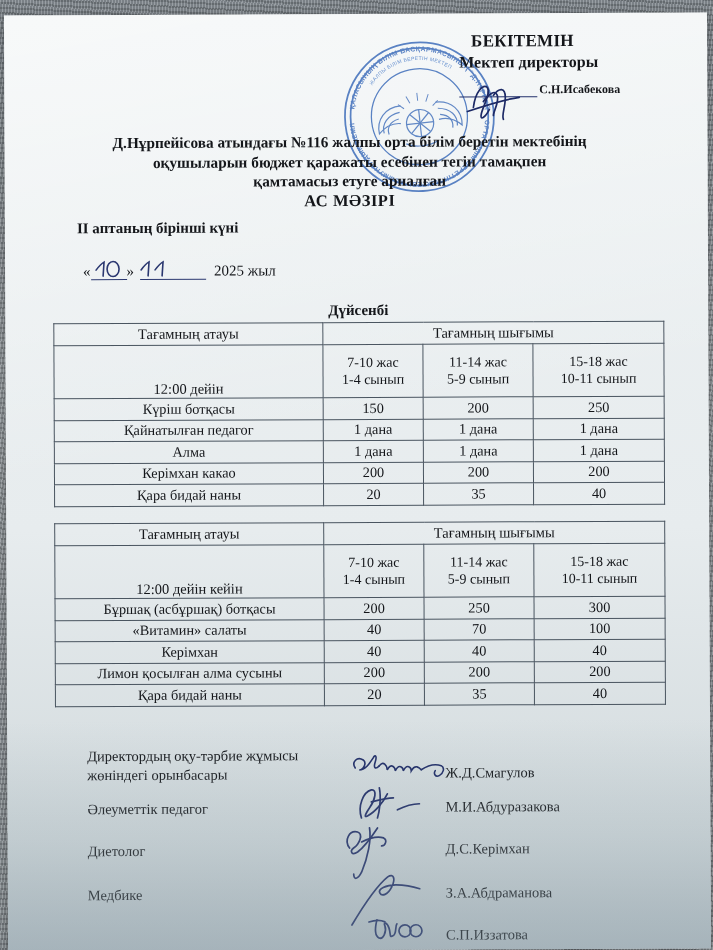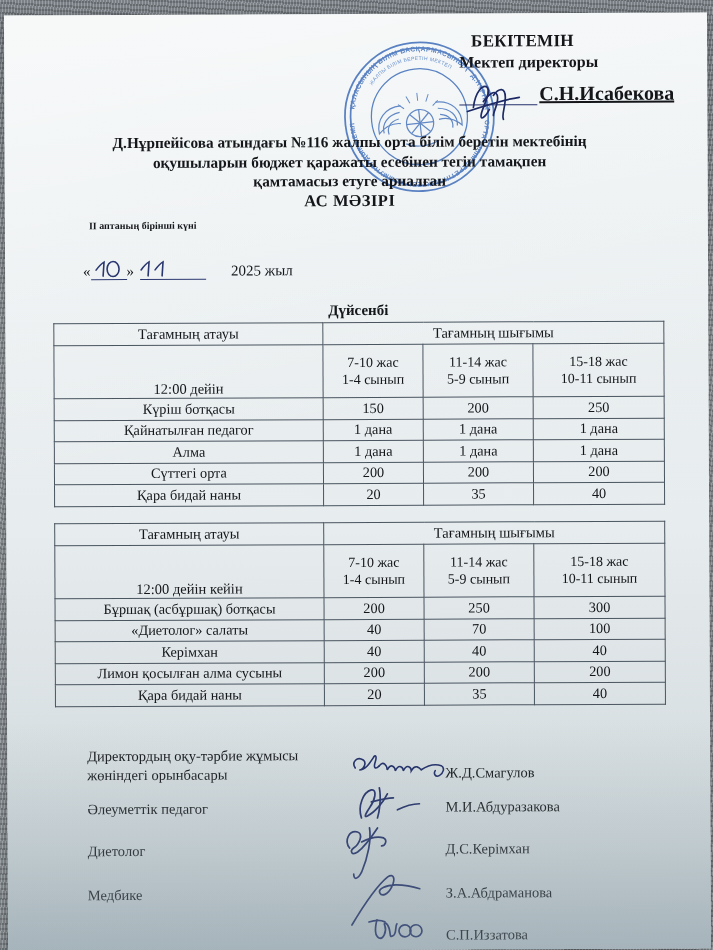--- a/index.html
+++ b/index.html
@@ -76,23 +76,22 @@
     gap: 2px;
   }
   .sig-line {
     display: inline-block;
     width: 78px;
     border-bottom: 1.4px solid #23306b;
     height: 14px;
   }
   .approve-name {
     font-weight: bold;
-    font-size: 20px;
-    color: #14161a;
-    text-decoration: underline;
+    font-size: 12px;
+    color: #14161a;
   }
 
   
   #stamp {
     position: absolute;
     left: 335px;
     top: 23px;
     width: 160px;
     height: 160px;
     opacity: 0.78;
@@ -115,40 +114,40 @@
     color: #14161a;
   }
   .doc-title .big {
     font-size: 16.5px;
     letter-spacing: 0.5px;
   }
 
   
   .day-line {
     position: absolute;
-    left: 84px;
+    left: 72px;
     top: 205px;
     font-weight: bold;
-    font-size: 10px;
+    font-size: 15px;
     color: #14161a;
   }
   .date-line {
     position: absolute;
     left: 78px;
     top: 248px;
     font-size: 15px;
     color: #14161a;
     display: flex;
     align-items: flex-end;
     gap: 0px;
   }
   .date-quote { font-size: 15px; }
   .date-blank-short { display:inline-block; width: 36px; border-bottom: 1.3px solid #2b3870; height: 15px; }
   .date-blank-long  { display:inline-block; width: 66px; border-bottom: 1.3px solid #2b3870; height: 15px; margin-left: 6px;}
-  .date-year { margin-left: 25px; font-size: 15px; }
+  .date-year { margin-left: 8px; font-size: 15px; }
 
   
   .weekday {
     position: absolute;
     left: 48px;
     width: 610px;
     top: 288px;
     text-align: center;
     font-weight: bold;
     font-size: 15px;
@@ -364,21 +363,21 @@
           <td class="qty">1 дана</td>
           <td class="qty">1 дана</td>
         </tr>
         <tr>
           <td class="dish">Алма</td>
           <td class="qty">1 дана</td>
           <td class="qty">1 дана</td>
           <td class="qty">1 дана</td>
         </tr>
         <tr>
-          <td class="dish">Сүттегі орта</td>
+          <td class="dish">Керімхан какао</td>
           <td class="qty">200</td>
           <td class="qty">200</td>
           <td class="qty">200</td>
         </tr>
         <tr>
           <td class="dish">Қара бидай наны</td>
           <td class="qty">20</td>
           <td class="qty">35</td>
           <td class="qty">40</td>
         </tr>
@@ -412,21 +411,21 @@
             <div>10-11 сынып</div>
           </td>
         </tr>
         <tr>
           <td class="dish">Бұршақ (асбұршақ) ботқасы</td>
           <td class="qty">200</td>
           <td class="qty">250</td>
           <td class="qty">300</td>
         </tr>
         <tr>
-          <td class="dish">«Диетолог» салаты</td>
+          <td class="dish">«Витамин» салаты</td>
           <td class="qty">40</td>
           <td class="qty">70</td>
           <td class="qty">100</td>
         </tr>
         <tr>
           <td class="dish">Керімхан</td>
           <td class="qty">40</td>
           <td class="qty">40</td>
           <td class="qty">40</td>
         </tr>

